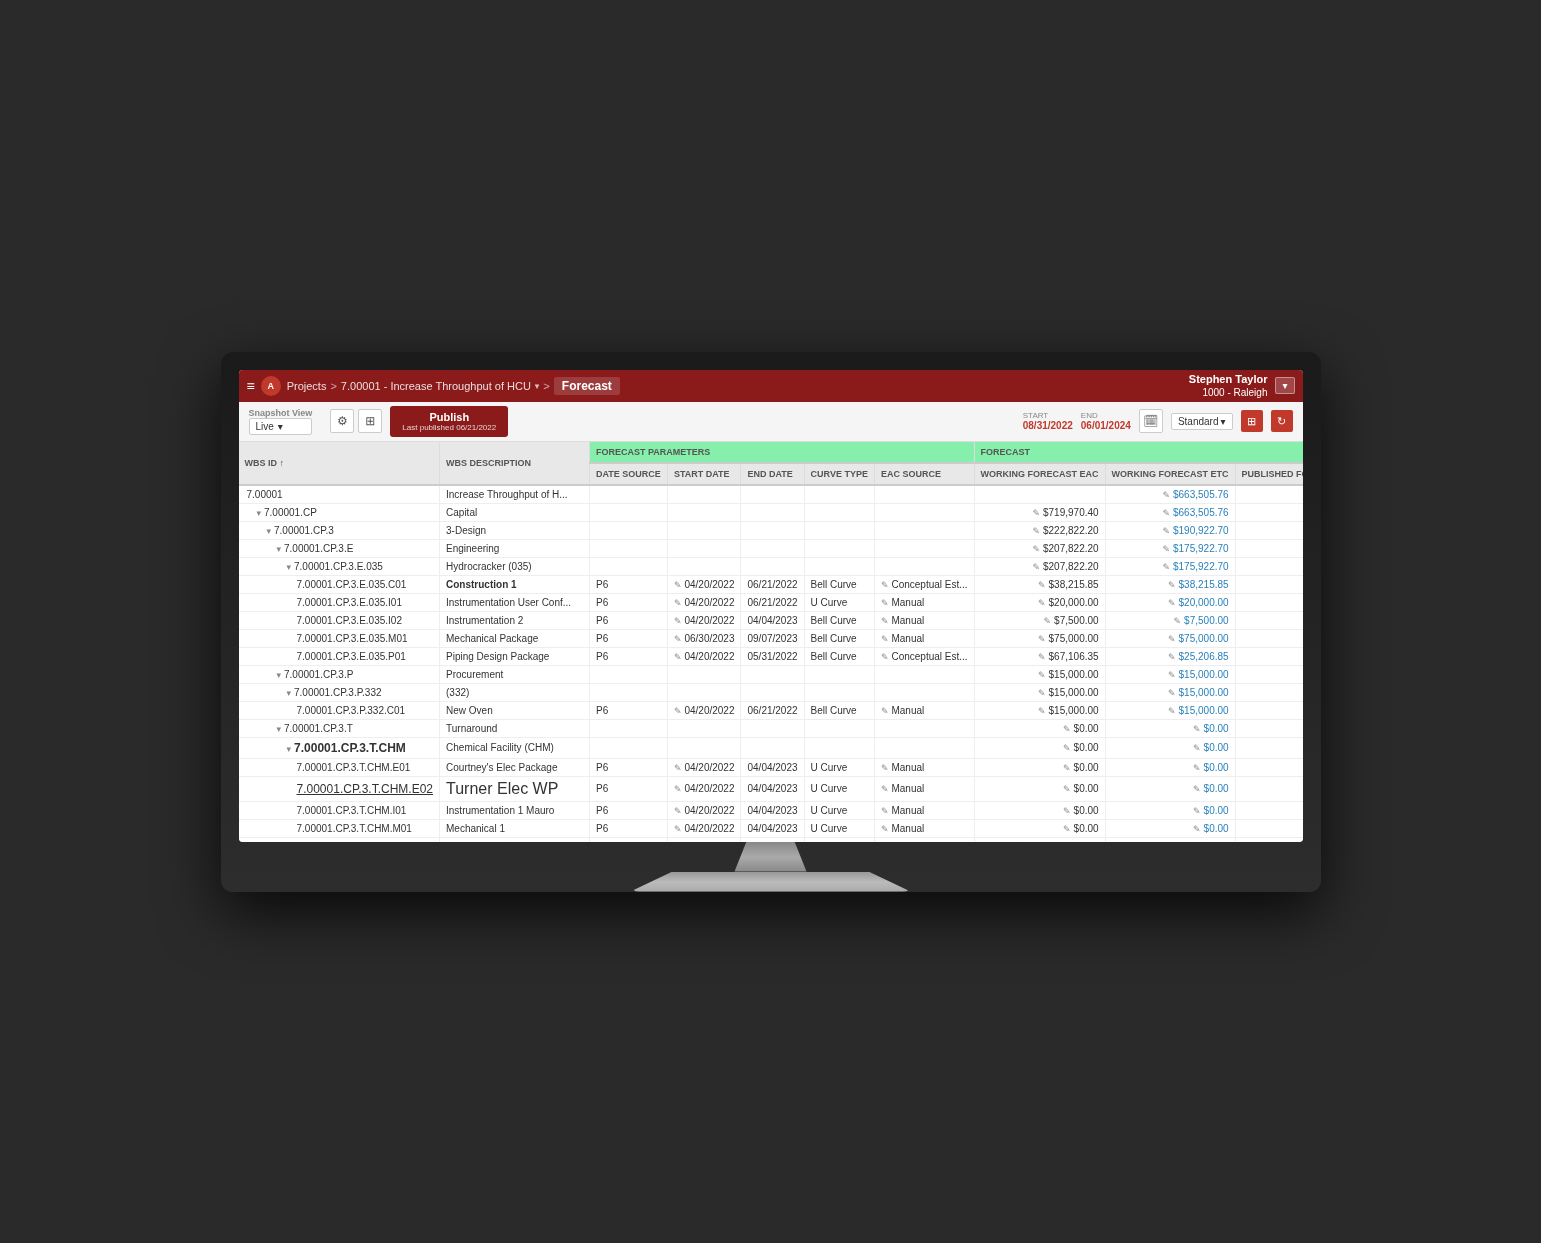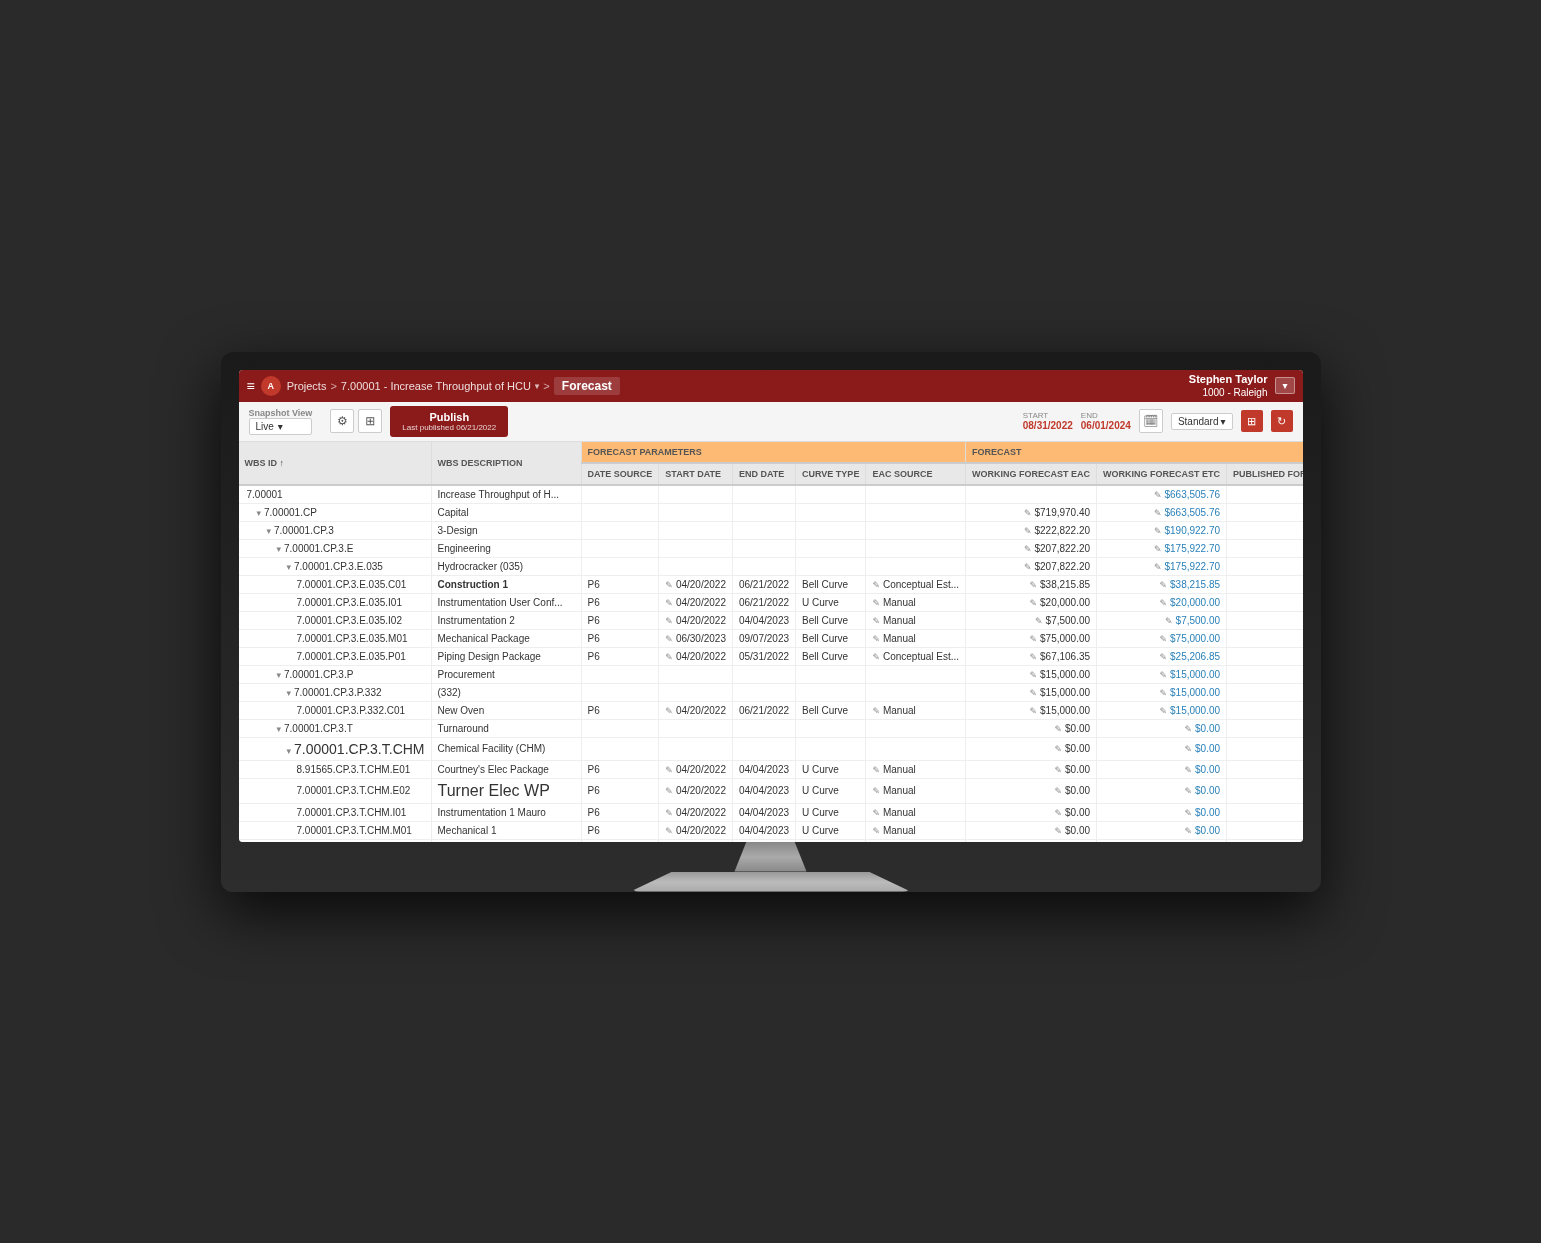--- a/index.html
+++ b/index.html
@@ -303,21 +303,21 @@
       text-align: left;
       font-size: 9px;
       font-weight: bold;
       color: #555;
       text-transform: uppercase;
       border-right: 1px solid #ddd;
       white-space: nowrap;
     }
 
     .section-header {
-      background: #fdba74;
+      background: #86efac;
       text-align: center;
       padding: 3px 6px;
       font-weight: bold;
       font-size: 9px;
       text-transform: uppercase;
       color: #444;
     }
 
     .data-table tbody tr {
       border-bottom: 1px solid #eee;
@@ -623,45 +623,45 @@
                 <td style="font-size: 10px;"></td>
                 <td style="font-size: 10px;"></td>
                 <td style="font-size: 10px;"></td>
                 <td style="font-size: 10px;"></td>
                 <td style="font-size: 10px;"></td>
                 <td style="font-size: 10px; text-align: right;"><span style="color: rgb(136, 136, 136); font-size: 9px; cursor: pointer; margin-right: 3px;">✎</span>$0.00</td>
                 <td style="font-size: 10px; text-align: right;"><span style="color: rgb(136, 136, 136); font-size: 9px; cursor: pointer; margin-right: 3px;">✎</span><span style="color: rgb(41, 128, 185);">$0.00</span></td>
                 <td style="font-size: 10px; text-align: right;"></td>
               </tr>
               <tr>
-                <td style="padding-left: 48px;"><span style="color: rgb(136, 136, 136); font-size: 9px; margin-right: 3px; cursor: pointer;">▾</span><span style="color: rgb(51, 51, 51); font-weight: 400; font-size: 14px;">7.00001.CP.3.T.CHM</span></td>
+                <td style="padding-left: 48px;"><span style="color: rgb(136, 136, 136); font-size: 9px; margin-right: 3px; cursor: pointer;">▾</span><span style="color: rgb(51, 51, 51); font-weight: 700; font-size: 12px;">7.00001.CP.3.T.CHM</span></td>
                 <td style="font-size: 10px;">Chemical Facility (CHM)</td>
                 <td style="font-size: 10px;"></td>
                 <td style="font-size: 10px;"></td>
                 <td style="font-size: 10px;"></td>
                 <td style="font-size: 10px;"></td>
                 <td style="font-size: 10px;"></td>
                 <td style="font-size: 10px; text-align: right;"><span style="color: rgb(136, 136, 136); font-size: 9px; cursor: pointer; margin-right: 3px;">✎</span>$0.00</td>
                 <td style="font-size: 10px; text-align: right;"><span style="color: rgb(136, 136, 136); font-size: 9px; cursor: pointer; margin-right: 3px;">✎</span><span style="color: rgb(41, 128, 185);">$0.00</span></td>
                 <td style="font-size: 10px; text-align: right;"></td>
               </tr>
               <tr>
-                <td style="padding-left: 58px;"><span style="color: rgb(51, 51, 51); font-weight: 500; font-size: 10px;">8.91565.CP.3.T.CHM.E01</span></td>
+                <td style="padding-left: 58px;"><span style="color: rgb(51, 51, 51); font-weight: 500; font-size: 10px;">7.00001.CP.3.T.CHM.E01</span></td>
                 <td style="font-size: 10px;">Courtney's Elec Package</td>
                 <td style="font-size: 10px;">P6</td>
                 <td style="font-size: 10px;"><span style="color: rgb(136, 136, 136); font-size: 9px; cursor: pointer; margin-right: 3px;">✎</span>04/20/2022</td>
                 <td style="font-size: 10px;">04/04/2023</td>
                 <td style="font-size: 10px;">U Curve</td>
                 <td style="font-size: 10px;"><span style="color: rgb(136, 136, 136); font-size: 9px; cursor: pointer; margin-right: 3px;">✎</span>Manual</td>
                 <td style="font-size: 10px; text-align: right;"><span style="color: rgb(136, 136, 136); font-size: 9px; cursor: pointer; margin-right: 3px;">✎</span>$0.00</td>
                 <td style="font-size: 10px; text-align: right;"><span style="color: rgb(136, 136, 136); font-size: 9px; cursor: pointer; margin-right: 3px;">✎</span><span style="color: rgb(41, 128, 185);">$0.00</span></td>
                 <td style="font-size: 10px; text-align: right;"></td>
               </tr>
               <tr>
-                <td style="padding-left: 58px;"><span style="color: rgb(51, 51, 51); font-weight: 500; font-size: 10px;">7.00001.CP.3.T.CHM.E02</span></td>
+                <td style="padding-left: 58px;"><span style="color: rgb(51, 51, 51); font-weight: 500; font-size: 12px; text-decoration: underline;">7.00001.CP.3.T.CHM.E02</span></td>
                 <td style="font-size: 16px;">Turner Elec WP</td>
                 <td style="font-size: 10px;">P6</td>
                 <td style="font-size: 10px;"><span style="color: rgb(136, 136, 136); font-size: 9px; cursor: pointer; margin-right: 3px;">✎</span>04/20/2022</td>
                 <td style="font-size: 10px;">04/04/2023</td>
                 <td style="font-size: 10px;">U Curve</td>
                 <td style="font-size: 10px;"><span style="color: rgb(136, 136, 136); font-size: 9px; cursor: pointer; margin-right: 3px;">✎</span>Manual</td>
                 <td style="font-size: 10px; text-align: right;"><span style="color: rgb(136, 136, 136); font-size: 9px; cursor: pointer; margin-right: 3px;">✎</span>$0.00</td>
                 <td style="font-size: 10px; text-align: right;"><span style="color: rgb(136, 136, 136); font-size: 9px; cursor: pointer; margin-right: 3px;">✎</span><span style="color: rgb(41, 128, 185);">$0.00</span></td>
                 <td style="font-size: 10px; text-align: right;"></td>
               </tr>

